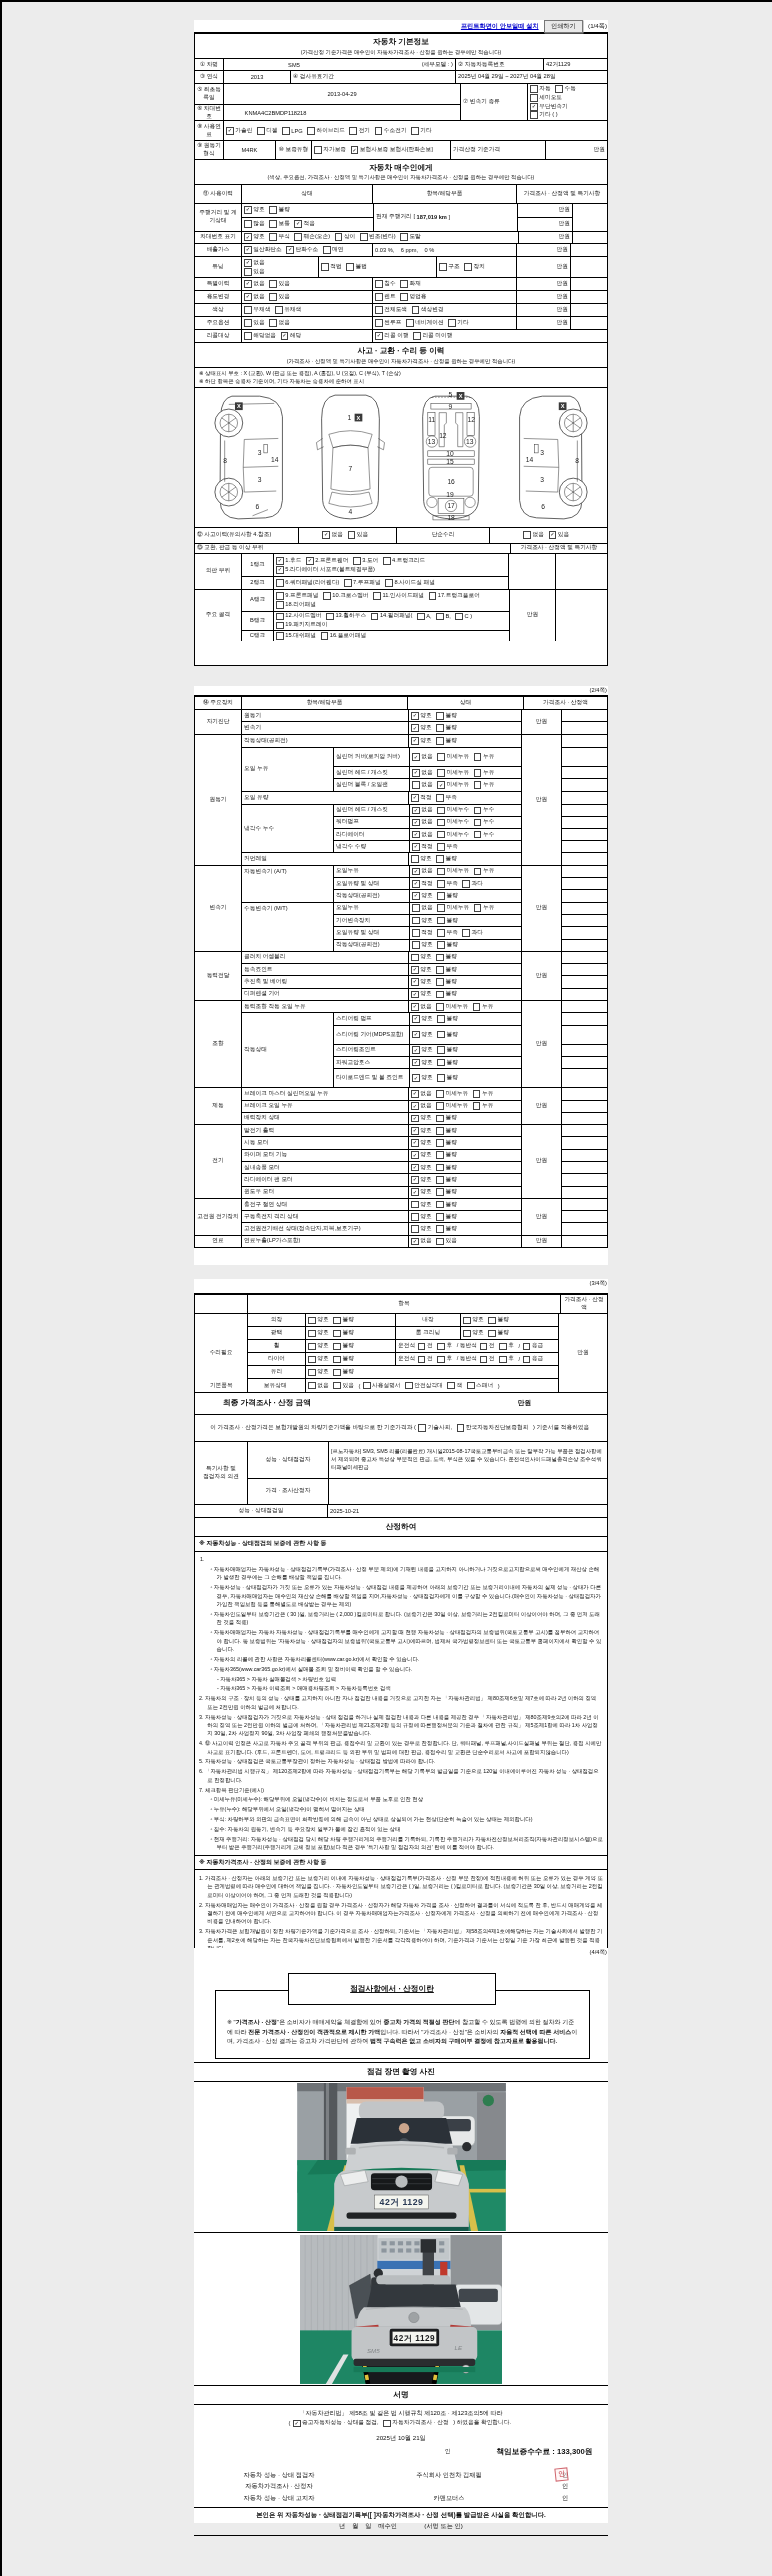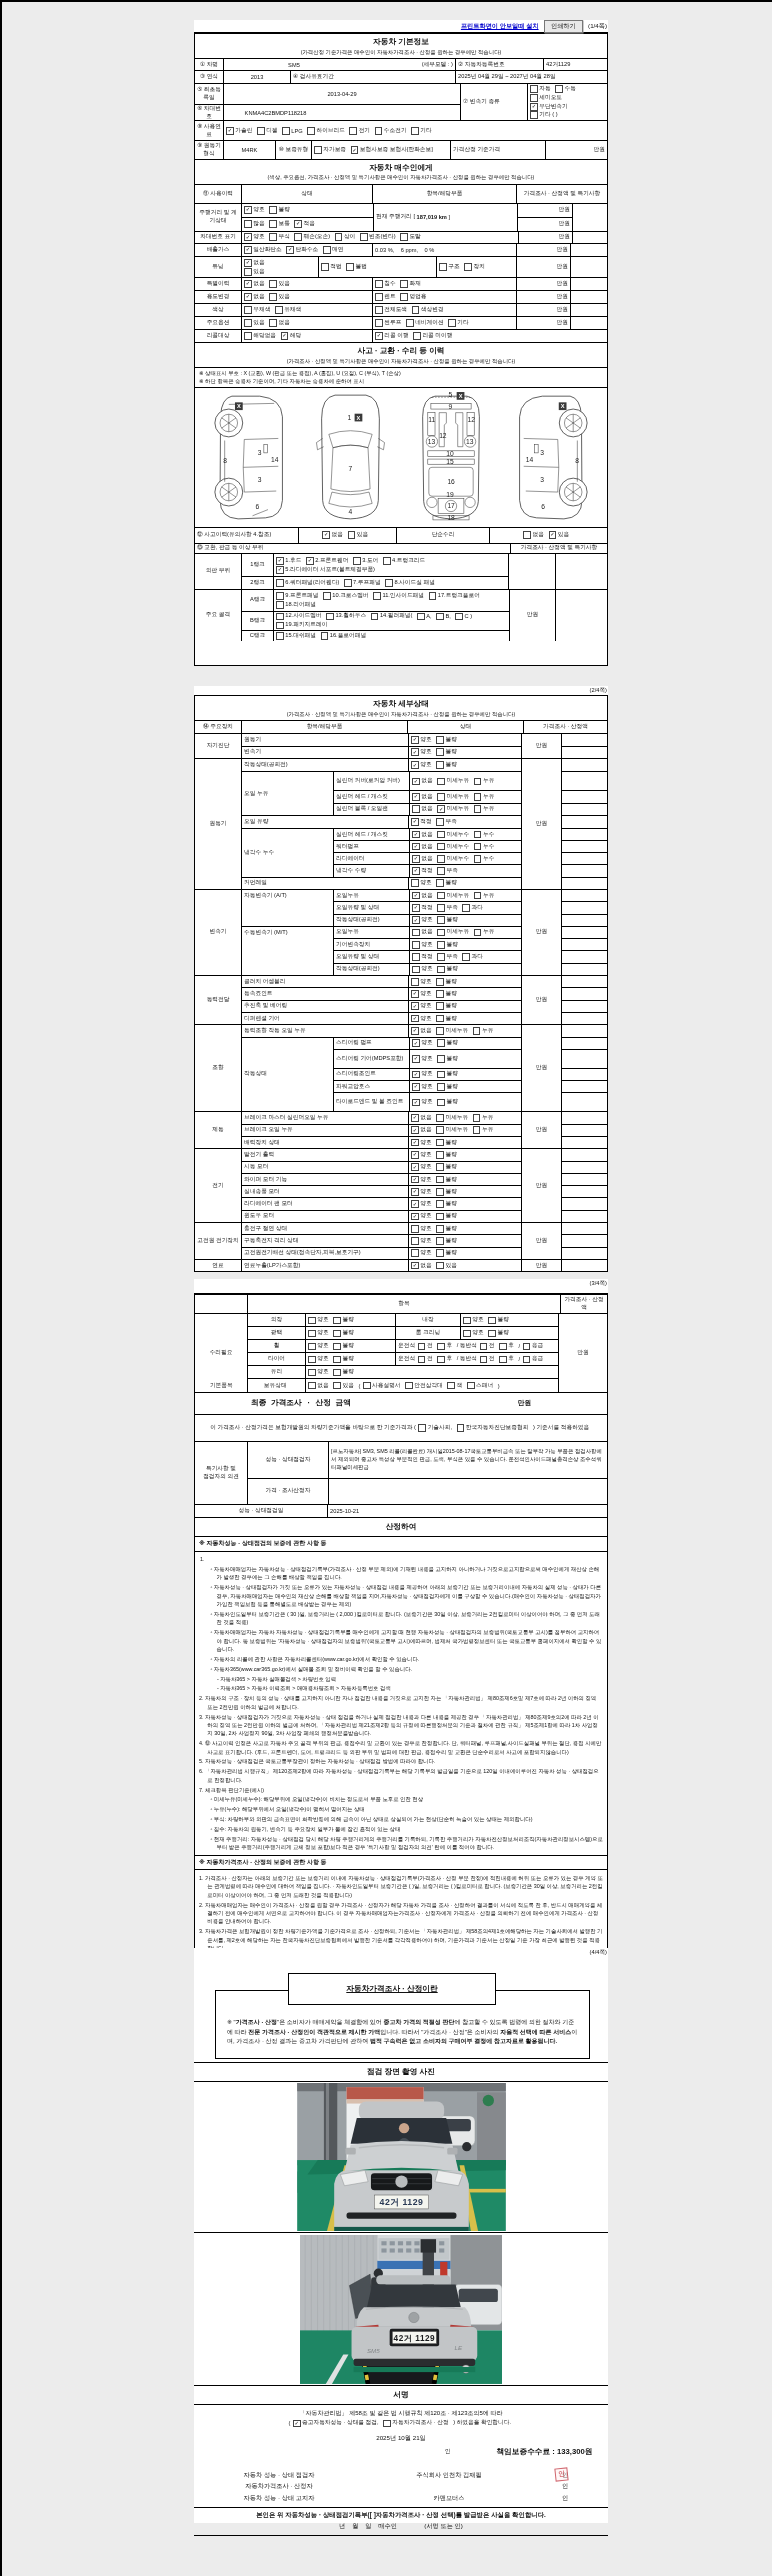--- a/index.html
+++ b/index.html
@@ -763,24 +763,20 @@
       </div>
       <div class="c unit" style="width:46px;border-left:0.5px solid #000;justify-content:center;">만원</div>
       <div class="vcol" style="width:51px;border-left:0.5px solid #000;"></div>
     </div>
   </div>
 </div>
 
 <div class="sheet" style="top:686px;height:579px;">
   <div class="marker">(2/4쪽)</div>
   <div class="frame" style="margin-top:1px;">
-    <div class="sec" style="border-top:none;">
-      <div class="t">자동차 세부상태</div>
-      <div class="s">(가격조사 · 산정액 및 특기사항은 매수인이 자동차가격조사 · 산정을 원하는 경우에만 적습니다)</div>
-    </div>
     <div class="r" style="height:12px;border-top:1px solid #000;">
       <div class="c lab" style="width:46px;">⑭ 주요장치</div>
       <div class="c lab" style="width:166px;">항목/해당부품</div>
       <div class="c lab" style="width:116px;">상태</div>
       <div class="c lab" style="flex:1;">가격조사 · 산정액</div>
     </div>
 
     <div class="g">
       <div class="c lab" style="width:46px;">자기진단</div>
       <div class="grows" style="border-left:0.5px solid #000;">
@@ -1810,21 +1806,21 @@
                   <span class="ol">스패너</span>
                 </span>
                 <span class="pt">)</span>
               </div>
             </div>
         </div>
       </div>
       <div class="c unit" style="width:49px;border-left:0.5px solid #000;justify-content:center;">만원</div>
     </div>
     <div class="r" style="height:21px;border-top:1px solid #000;">
-      <div class="c bold" style="font-size:7.7px;padding-left:56px;width:247px;font-family:Liberation Mono, monospace;">최종 가격조사 · 산정 금액</div>
+      <div class="c bold" style="font-size:7.7px;padding-left:28px;width:247px;">최종 가격조사 · 산정 금액</div>
       <div class="c bold" style="flex:1;border-left:none;font-size:6.7px;justify-content:center;">만원</div>
     </div>
     <div class="r center" style="height:26px;border-top:0.5px solid #000;">
       <div class="c" style="flex:1;justify-content:center;">
           <div class="opts" style="justify-content:center;">
             <span class="pt">이 가격조사 · 산정가격은 보험개발원의 차량기준가액을 바탕으로 한 기준가격과 (</span>
             <span class="opt">
               <span class="cb"></span>
               <span class="ol">기술사회,</span>
             </span>
@@ -1890,21 +1886,21 @@
 </div>
 
 <div class="sheet" style="top:1948px;height:575px;">
   <div class="marker">(4/4쪽)</div>
   <div style="position:relative;height:101px;">
     <div style="position:absolute;left:20.6px;top:34px;width:373px;height:67px;border:1px solid #000;">
       <div style="padding:27px 11.3px 0;font-size:6px;line-height:1.6;"><span>※ "</span><span style="font-weight: bold;">가격조사 · 산정</span><span>"은 소비자가 매매계약을 체결함에 있어 </span><span style="font-weight: bold;">중고차 가격의 적절성 판단</span><span>에 참고할 수 있도록 법령에 의한 절차와 기준에 따라 </span><span style="font-weight: bold;">전문 가격조사 · 산정인이 객관적으로 제시한 가액</span><span>입니다. 따라서 "가격조사 · 산정"은 소비자의 </span><span style="font-weight: bold;">자율적 선택에 따른 서비스</span><span>이며, 가격조사 · 산정 결과는 중고차 가격판단에 관하여 </span><span style="font-weight: bold;">법적 구속력은 없고 소비자의 구매여부 결정에 참고자료로 활용됩니다.</span></div>
     </div>
     <div style="position:absolute;left:94px;top:17px;width:206px;height:30px;border:1px solid #000;background:#fff;
                 display:flex;align-items:center;justify-content:center;">
-      <span style="font-size:7.7px;font-weight:bold;text-decoration:underline;">자동차가격조사 · 산정이란</span>
+      <span style="font-size:7.7px;font-weight:bold;text-decoration:underline;">점검사항에서 · 산정이란</span>
     </div>
   </div>
   <div class="hr1" style="margin-top:5.2px;"></div>
   <div style="text-align:center;padding:3.6px 0;font-size:7.7px;font-weight:bold;">점검 장면 촬영 사진</div>
   <div class="hr1"></div>
 
   <div class="photoc" style="padding-top:1px;">
     <svg width="209" height="148" viewBox="0 0 406 288">
       <rect x="0" y="0" width="406" height="160" fill="#9aa0a4"></rect>
       <rect x="0" y="0" width="406" height="16" fill="#6e7276"></rect>

